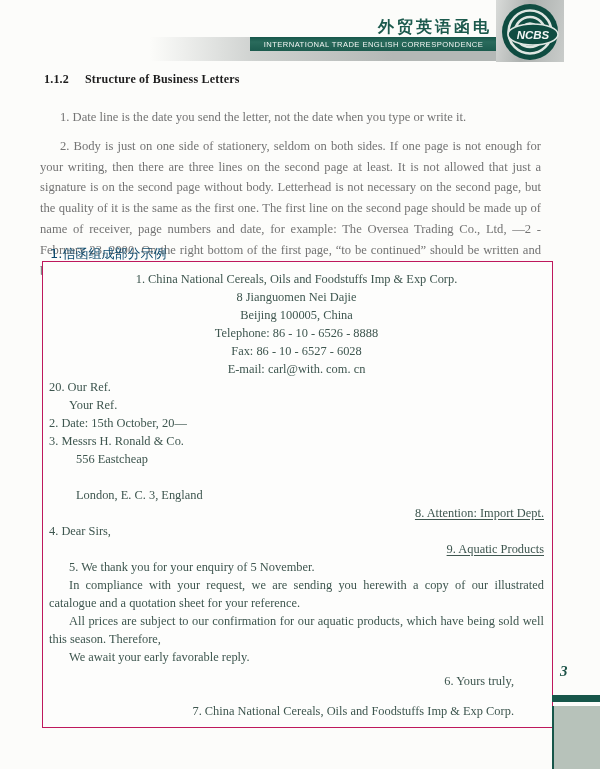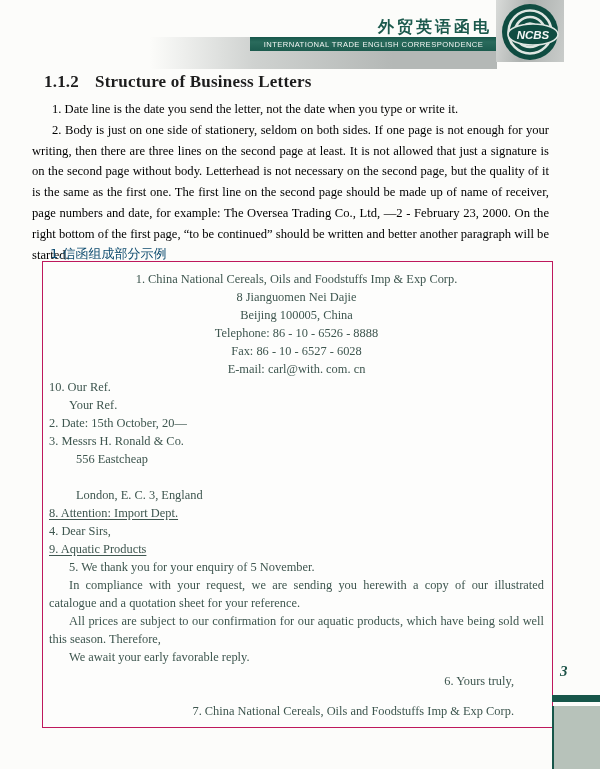--- a/index.html
+++ b/index.html
@@ -7,63 +7,63 @@
     position:relative;width:600px;height:769px;background:#fcfcfa;
     overflow:hidden;font-family:"Liberation Serif","DejaVu Serif",serif;color:#42584f;
   }
   
   .cn-title{
     position:absolute;top:17px;right:108px;
     font-family:Liberation Serif, serif;
     font-weight:bold;font-size:16px;letter-spacing:3px;color:#1c5a4d;
   }
   .banner-strip{
-    position:absolute;left:150px;top:37px;width:347px;height:32px;
+    position:absolute;left:150px;top:37px;width:347px;height:24px;
     background:linear-gradient(to right,rgba(245,245,244,0) 0%,#cfd2d0 30%,#b4b8b6 70%);
   }
   .banner-green{
     position:absolute;right:0;top:0;width:247px;height:14px;
     background:linear-gradient(to bottom,#17564a,#2a6b5c 35%,#1c5b4e);
     display:flex;align-items:center;justify-content:center;
   }
   .banner-green span{
     font-family:"Liberation Sans","DejaVu Sans",sans-serif;
     font-size:7.6px;letter-spacing:.45px;color:#f2f5f3;white-space:nowrap;
   }
   .logo-bar{
     position:absolute;left:496px;top:0;width:68px;height:62px;
     background:linear-gradient(100deg,#d9dbd9 0%,#adb1af 45%,#c9ccca 100%);
   }
   .logo-svg{position:absolute;left:500px;top:2px;}
   
   .section-title{
     position:absolute;left:44px;top:72px;margin:0;
-    font-size:17px;font-weight:bold;color:#1d1d1d;letter-spacing:.2px;
+    font-size:12px;font-weight:bold;color:#1d1d1d;letter-spacing:.2px;
   }
   .section-title .num{margin-right:16px;}
   
   .body-text{position:absolute;left:32px;top:99px;width:517px;}
   .body-text p{
-    margin:0;font-size:12.6px;line-height:20.8px;text-align:justify;
-    text-indent:20px;color:#000000;
+    margin:8px;font-size:12.6px;line-height:20.8px;text-align:justify;
+    text-indent:20px;color:#737373;
   }
   .example-label{
     position:absolute;left:50px;top:245px;font-size:13px;color:#0c4a6e;
     font-family:"DejaVu Sans","Liberation Sans",sans-serif;
   }
   
   .letter-box{
     position:absolute;left:42px;top:261px;width:495px;height:457px;
     border:1px solid #be185d;background:#fdfdfc;
     padding:8px 8px 0 6px;box-sizing:content-box;
   }
   .letter-body{font-size:12.4px;color:#3e564f;}
   .l-line{line-height:18px;min-height:18px;white-space:nowrap;}
   .l-line.center{text-align:center;}
-  .l-line.center-underline{text-align:left;}
+  .l-line.center-underline{text-align:right;}
   .l-line.center-underline .u{text-decoration:underline;text-underline-offset:2px;}
   .l-line.left-indent1{padding-left:20px;}
   .l-line.left-indent2{padding-left:27px;}
   .l-line.para{white-space:normal;text-align:justify;text-indent:20px;}
   .l-line.right{text-align:right;padding-right:30px;}
   .l-line.blank{height:18px;min-height:18px;}
   .l-line.blank-small{height:6px;min-height:6px;}
   .l-line.blank-mid{height:12px;min-height:12px;}
   
   .page-num{
@@ -109,21 +109,21 @@
   <div class="example-label">1.信函组成部分示例</div>
 
   <div class="letter-box">
     <div class="letter-body">
         <div class="l-line center">1. China National Cereals, Oils and Foodstuffs Imp &amp; Exp Corp.</div>
         <div class="l-line center">8 Jianguomen Nei Dajie</div>
         <div class="l-line center">Beijing 100005, China</div>
         <div class="l-line center">Telephone: 86 - 10 - 6526 - 8888</div>
         <div class="l-line center">Fax: 86 - 10 - 6527 - 6028</div>
         <div class="l-line center">E-mail: carl@with. com. cn</div>
-        <div class="l-line left">10. Our Ref.</div>
+        <div class="l-line left">20. Our Ref.</div>
         <div class="l-line left-indent1">Your Ref.</div>
         <div class="l-line left">2. Date: 15th October, 20—</div>
         <div class="l-line left">3. Messrs H. Ronald &amp; Co.</div>
         <div class="l-line left-indent2">556 Eastcheap</div>
         <div class="l-line blank"></div>
         <div class="l-line left-indent2">London, E. C. 3, England</div>
         <div class="l-line center-underline"><span class="u">8. Attention: Import Dept.</span></div>
         <div class="l-line left">4. Dear Sirs,</div>
         <div class="l-line center-underline"><span class="u">9. Aquatic Products</span></div>
         <div class="l-line para">5. We thank you for your enquiry of 5 November.</div>

